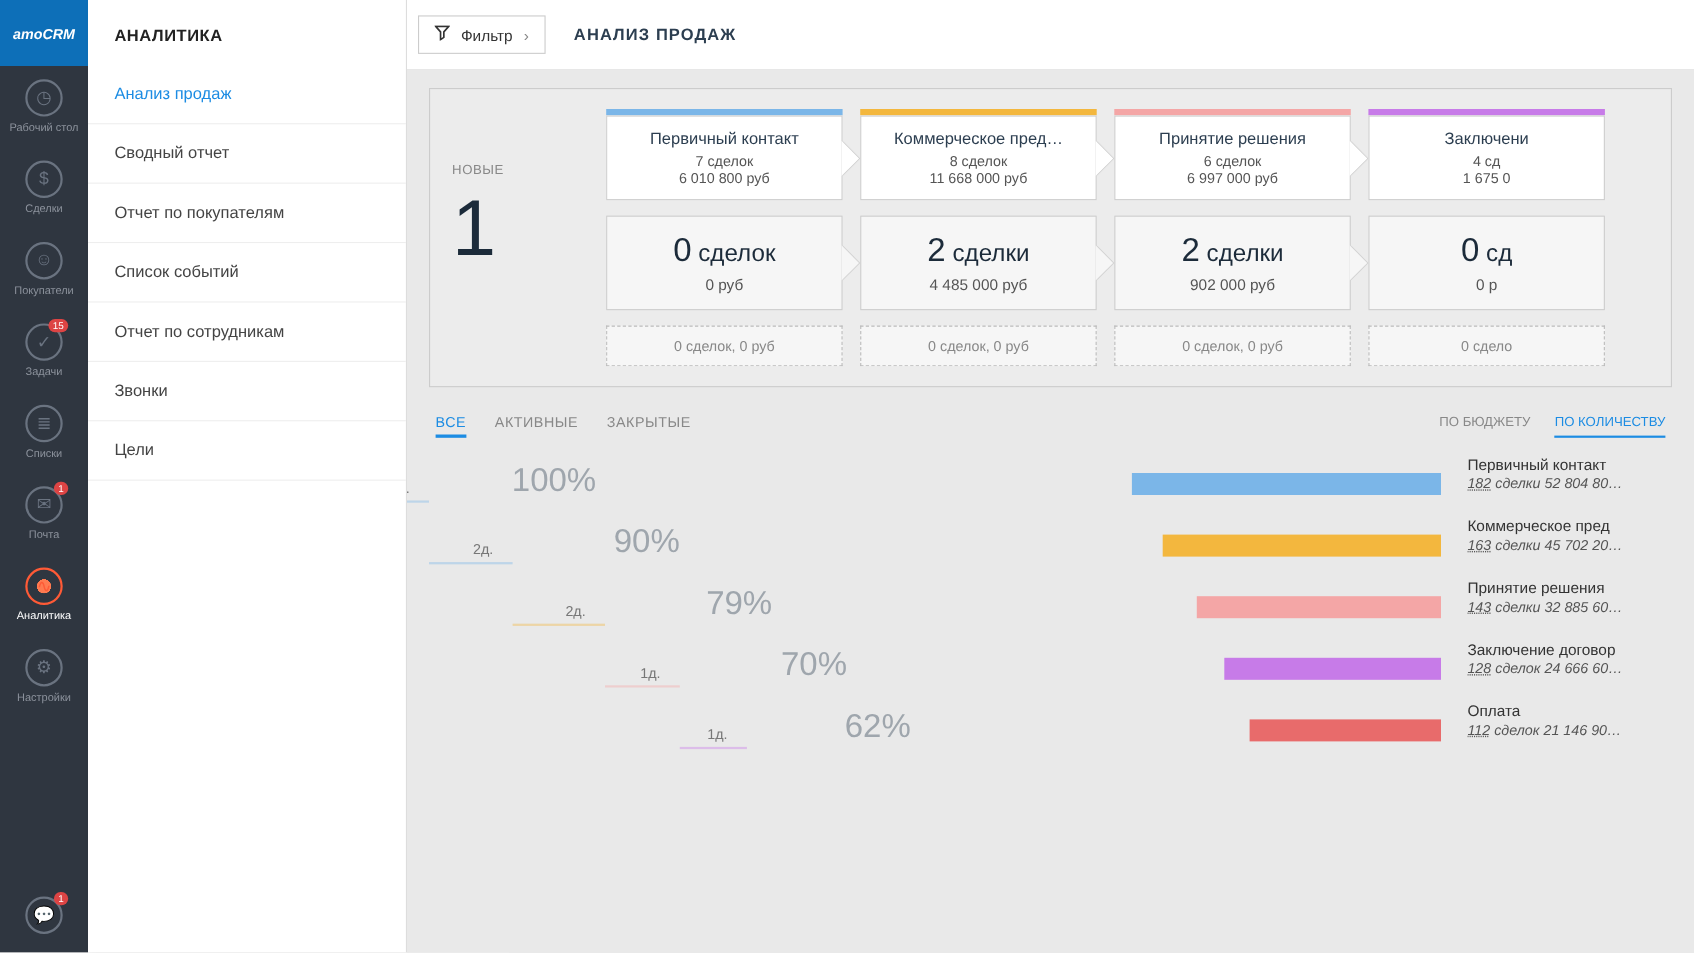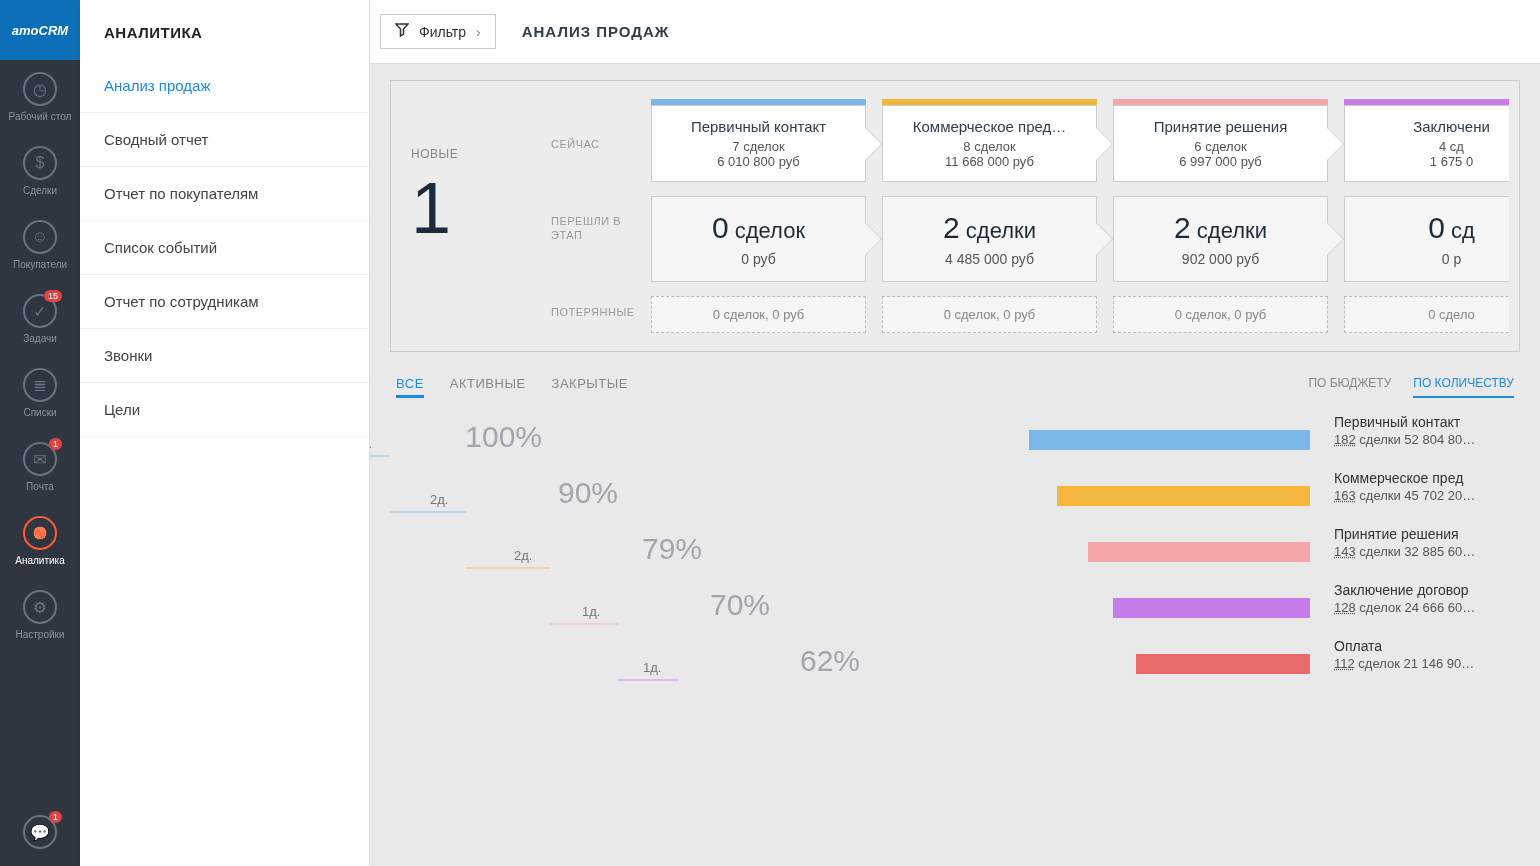--- a/index.html
+++ b/index.html
@@ -68,21 +68,21 @@
     .funnel { display:flex; margin-top:8px; }
     .funnel-bars { flex:1; padding-right:10px;}
     .funnel-row { height:56px; position:relative;}
     .fbar { position:absolute; top:16px; height:20px; right:0; }
     .pct { position:absolute; top:6px; font-size:30px; color:#9fa6ad; font-weight:300; }
     .dlabel { position:absolute; top:22px; font-size:13px; color:#777;}
     .underline { position:absolute; top:41px; height:2px; right:0;}
     .funnel-legend { width:200px; padding-left:14px;}
     .legend-item { height:56px; font-size:14px; color:#333;}
     .legend-item .lname { white-space:nowrap; overflow:hidden; text-overflow:ellipsis;}
-    .legend-item .lline { color:#555; font-size:13px; margin-top:2px; white-space:nowrap; overflow:hidden; text-overflow:ellipsis;}
+    .legend-item .lline { color:#555; font-size:13px; margin-top:2px; white-space:nowrap; overflow:hidden; text-overflow:ellipsis;font-style:italic;}
     .legend-item .lcount { text-decoration:underline dotted; }
   </style>
 </head>
 <body>
 
 <div class="app">
   <div class="left-nav">
     <div class="logo">amoCRM</div>
     <div id="nav-items">
         <div class="nav-item">
@@ -153,25 +153,20 @@
       </div>
       <div class="pg-title">АНАЛИЗ ПРОДАЖ</div>
     </div>
 
     <div class="content">
       <div class="panel">
         <div class="newcol">
           <div class="ttl">НОВЫЕ</div>
           <div class="bignum">1</div>
         </div>
-        <div class="rowlabels">
-          <div>СЕЙЧАС</div>
-          <div>ПЕРЕШЛИ В ЭТАП</div>
-          <div>ПОТЕРЯННЫЕ</div>
-        </div>
         <div class="stages" id="stages">
             <div class="stage">
     <div class="bar" style="background:#7bb6e8"></div>
     <div class="card">
       <div class="sname">Первичный контакт</div>
       <div class="sline">7 сделок</div>
       <div class="sline" style="padding-bottom:12px">6 010 800 руб</div>
     </div>
     <div class="card2">
       <div class="big"><span class="num">0</span> сделок</div>
@@ -255,21 +250,21 @@
             </div>
             <div class="funnel-row">
     <div class="underline" style="background:#f4a6a666;left:160px;width:68px"></div>
     <span class="dlabel" style="left:192px">1д.</span>
     <span class="pct" style="right:540px">70%</span>
     <div class="fbar" style="width:196.84px;background:#c77be8"></div>
             </div>
             <div class="funnel-row">
     <div class="underline" style="background:#c77be866;left:228px;width:61px"></div>
     <span class="dlabel" style="left:253px">1д.</span>
-    <span class="pct" style="right:450px">62%</span>
+    <span class="pct" style="right:482px">62%</span>
     <div class="fbar" style="width:174.27px;background:#e86b6b"></div>
             </div>
           </div>
         <div class="funnel-legend" id="flegend">
             <div class="legend-item">
               <div class="lname">Первичный контакт</div>
               <div class="lline"><span class="lcount">182</span> сделки 52 804 80…</div>
             </div>
             <div class="legend-item">
               <div class="lname">Коммерческое пред</div>

